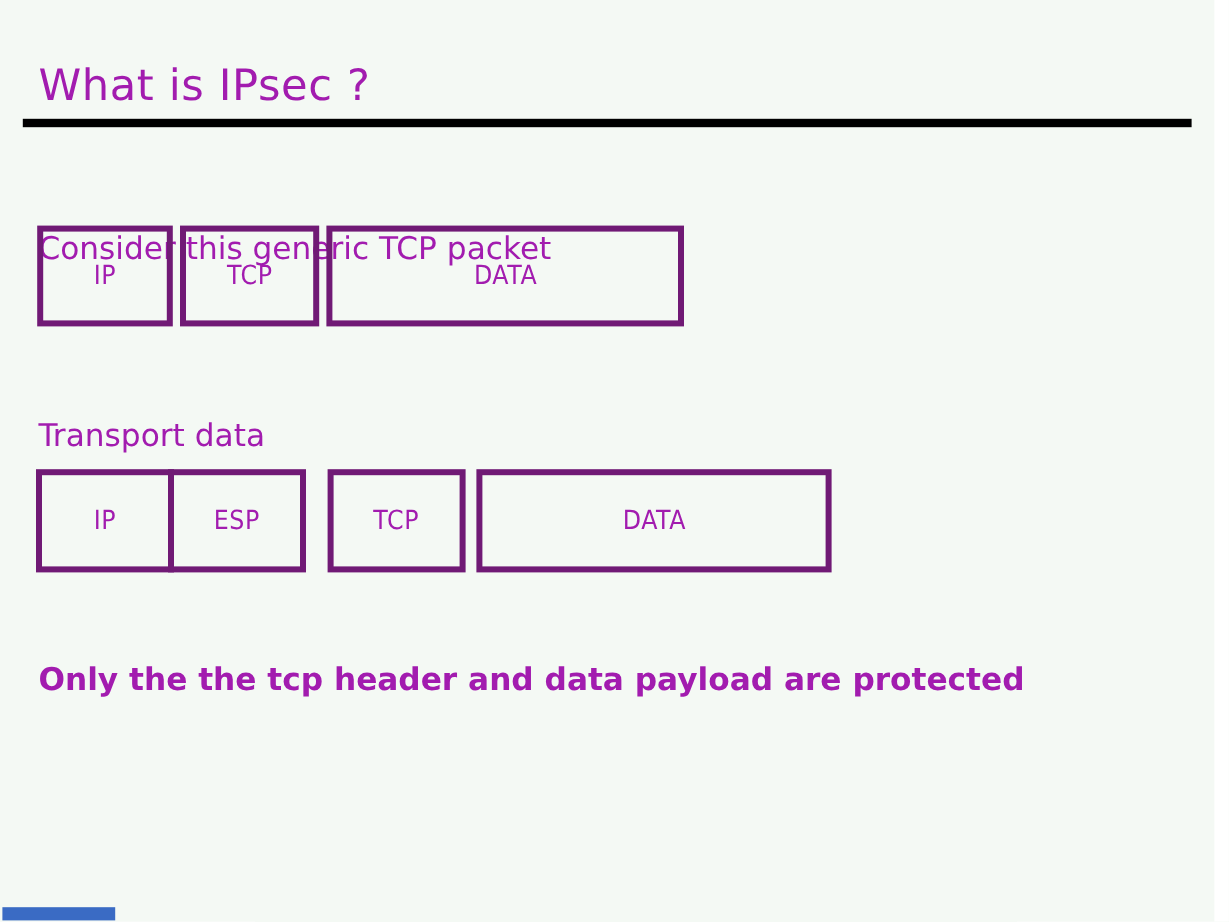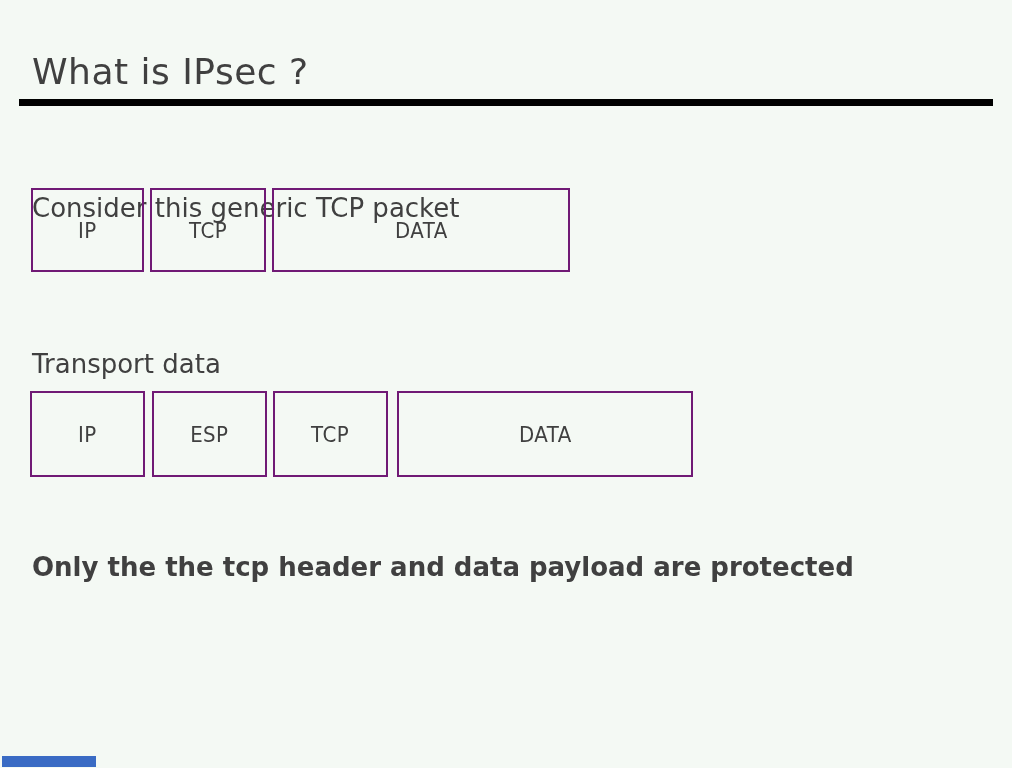--- a/index.html
+++ b/index.html
@@ -3,21 +3,21 @@
 <meta charset="utf-8">
 <style>
   html, body { margin: 0; padding: 0; }
   .slide {
     position: relative;
     width: 1012px;
     height: 768px;
     overflow: hidden;
     background: #f4f9f4;
     font-family: "DejaVu Sans", "Liberation Sans", sans-serif;
-    color: #404040;
+    color: #a21caf;
   }
   .title {
     position: absolute;
     left: 32px;
     top: 52px;
     font-size: 36px;
     line-height: 40px;
     letter-spacing: 0.5px;
     white-space: nowrap;
   }
@@ -35,40 +35,40 @@
     font-size: 26px;
     line-height: 32px;
     white-space: nowrap;
   }
   .caption-1 { top: 144px; margin-top: 48px; }
   .caption-2 { top: 348px; }
   .footer-note { top: 551px; font-weight: bold; }
   .pbox {
     position: absolute;
     box-sizing: border-box;
-    border: 2px solid #701a75;
+    border: 5px solid #701a75;
     display: flex;
     align-items: center;
     justify-content: center;
   }
   .pbox .lbl {
     font-size: 22px;
     letter-spacing: 0.5px;
     transform: scaleX(0.9);
     white-space: nowrap;
   }
   
   .r1 { top: 188px; height: 84px; }
   .r1-ip   { left: 31px;  width: 113px; }
   .r1-tcp  { left: 150px; width: 116px; }
   .r1-data { left: 272px; width: 298px; }
   
   .r2 { top: 391px; height: 86px; }
   .r2-ip   { left: 30px;  width: 115px; }
-  .r2-esp  { left: 152px; width: 115px; align-items: center; }
+  .r2-esp  { left: 140px; width: 115px; align-items: center; }
   .r2-tcp  { left: 273px; width: 115px; }
   .r2-data { left: 397px; width: 296px; }
   .progress-bar {
     position: absolute;
     left: 2px;
     top: 756px;
     width: 94px;
     height: 11px;
     background: #3a6bc4;
   }

